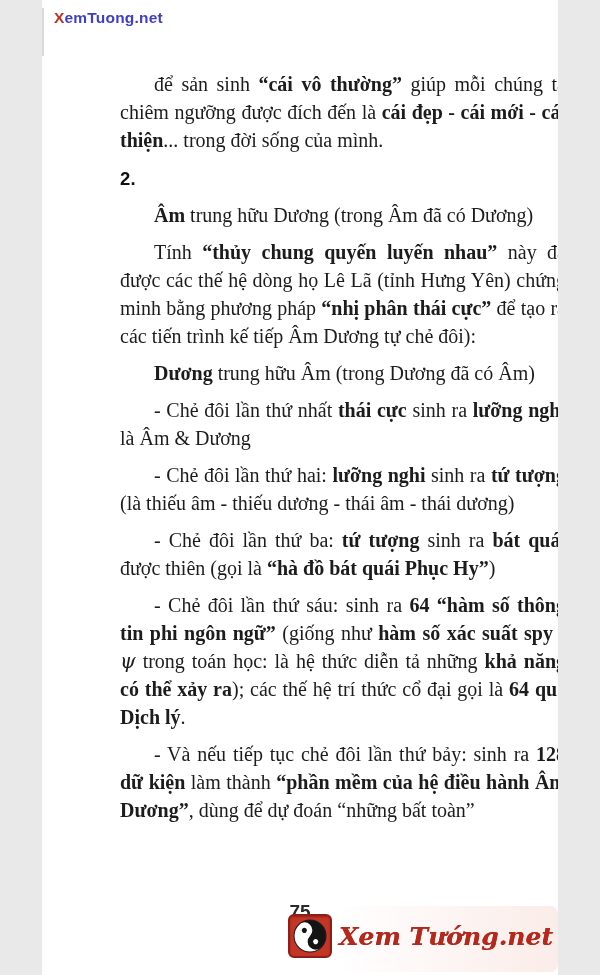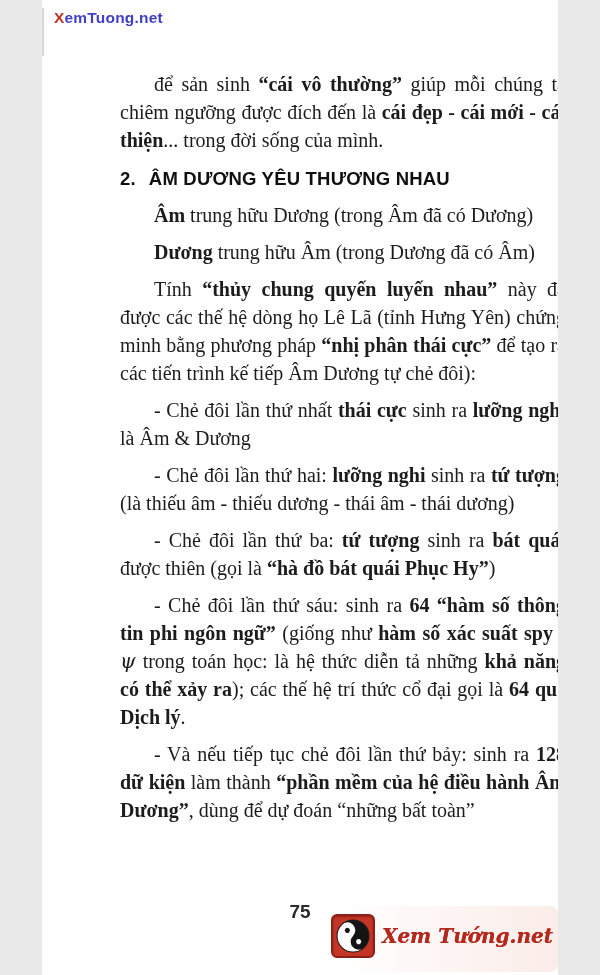--- a/index.html
+++ b/index.html
@@ -48,43 +48,42 @@
   }
   .yy-box{
     width:44px;height:44px;box-sizing:border-box;
     background:#c53527;border:2px solid #8e1f16;border-radius:6px;
     display:flex;align-items:center;justify-content:center;
     box-shadow:0 1px 2px rgba(90,10,5,.45) inset;
   }
   .yy-box svg{transform:rotate(-45deg);}
   .script-text{
     font-family:"DejaVu Serif","Liberation Serif",serif;
-    font-style:italic;font-weight:700;font-size:20px;color:#b5281c;
+    font-style:italic;font-weight:700;font-size:25px;color:#b5281c;
     text-shadow:0 0 .4px #b5281c;white-space:nowrap;
   }
 </style>
 </head>
 <body>
 
 <div class="page">
   <div class="scan-edge"></div>
 
   <a class="top-logo">
     <span class="wm1">X</span><span class="wm2">emTuong.net</span>
   </a>
 
   <main class="content" id="content">
       <p><span>để sản sinh </span><span class="b">“cái vô thường”</span><span> giúp mỗi chúng ta chiêm ngưỡng được đích đến là </span><span class="b">cái đẹp - cái mới - cái thiện</span><span>... trong đời sống của mình.</span></p>
       <h2>
         <span>2.</span>
-        <span>ÂM DƯƠNG YÊU THƯƠNG NHAU</span>
       </h2>
       <p><span class="b">Âm</span><span> trung hữu Dương (trong Âm đã có Dương)</span></p>
+      <p><span>Tính </span><span class="b">“thủy chung quyến luyến nhau”</span><span> này đã được các thế hệ dòng họ Lê Lã (tỉnh Hưng Yên) chứng minh bằng phương pháp </span><span class="b">“nhị phân thái cực”</span><span> để tạo ra các tiến trình kế tiếp Âm Dương tự chẻ đôi):</span></p>
       <p><span class="b">Dương</span><span> trung hữu Âm (trong Dương đã có Âm)</span></p>
-      <p><span>Tính </span><span class="b">“thủy chung quyến luyến nhau”</span><span> này đã được các thế hệ dòng họ Lê Lã (tỉnh Hưng Yên) chứng minh bằng phương pháp </span><span class="b">“nhị phân thái cực”</span><span> để tạo ra các tiến trình kế tiếp Âm Dương tự chẻ đôi):</span></p>
       <p><span>- Chẻ đôi lần thứ nhất </span><span class="b">thái cực</span><span> sinh ra </span><span class="b">lưỡng nghi</span><span> là Âm &amp; Dương</span></p>
       <p><span>- Chẻ đôi lần thứ hai: </span><span class="b">lưỡng nghi</span><span> sinh ra </span><span class="b">tứ tượng</span><span> (là thiếu âm - thiếu dương - thái âm - thái dương)</span></p>
       <p><span>- Chẻ đôi lần thứ ba: </span><span class="b">tứ tượng</span><span> sinh ra </span><span class="b">bát quái</span><span> được thiên (gọi là </span><span class="b">“hà đồ bát quái Phục Hy”</span><span>)</span></p>
       <p><span>- Chẻ đôi lần thứ sáu: sinh ra </span><span class="b">64 “hàm số thông tin phi ngôn ngữ”</span><span> (giống như </span><span class="b">hàm số xác suất spy</span><span> - </span><span class="i">ψ</span><span> trong toán học: là hệ thức diễn tả những </span><span class="b">khả năng có thể xảy ra</span><span>); các thế hệ trí thức cổ đại gọi là </span><span class="b">64 quẻ Dịch lý</span><span>.</span></p>
       <p><span>- Và nếu tiếp tục chẻ đôi lần thứ bảy: sinh ra </span><span class="b">128 dữ kiện</span><span> làm thành </span><span class="b">“phần mềm của hệ điều hành Âm Dương”</span><span>, dùng để dự đoán “những bất toàn”</span></p>
     </main>
 
   <div class="page-number">75</div>
 
   <div class="bottom-banner"></div>

